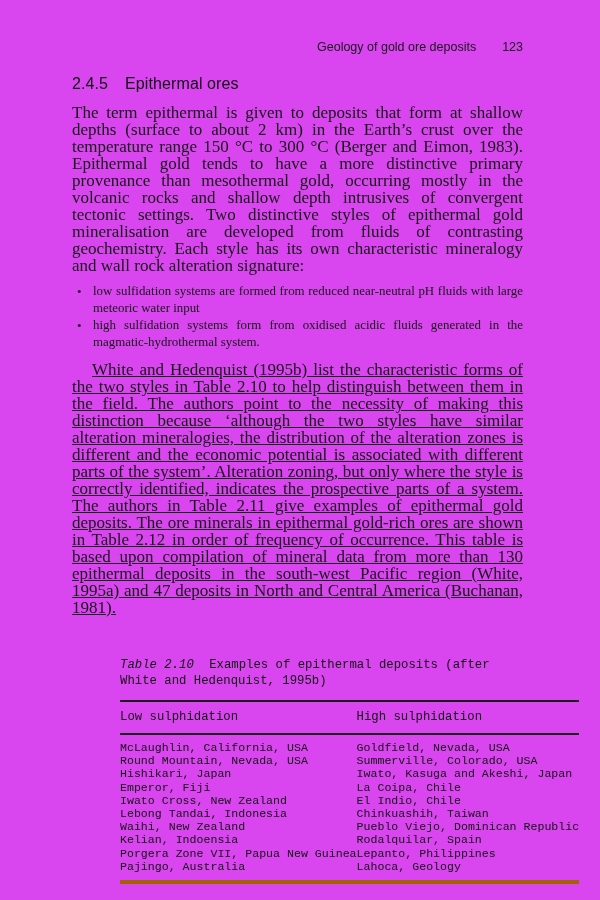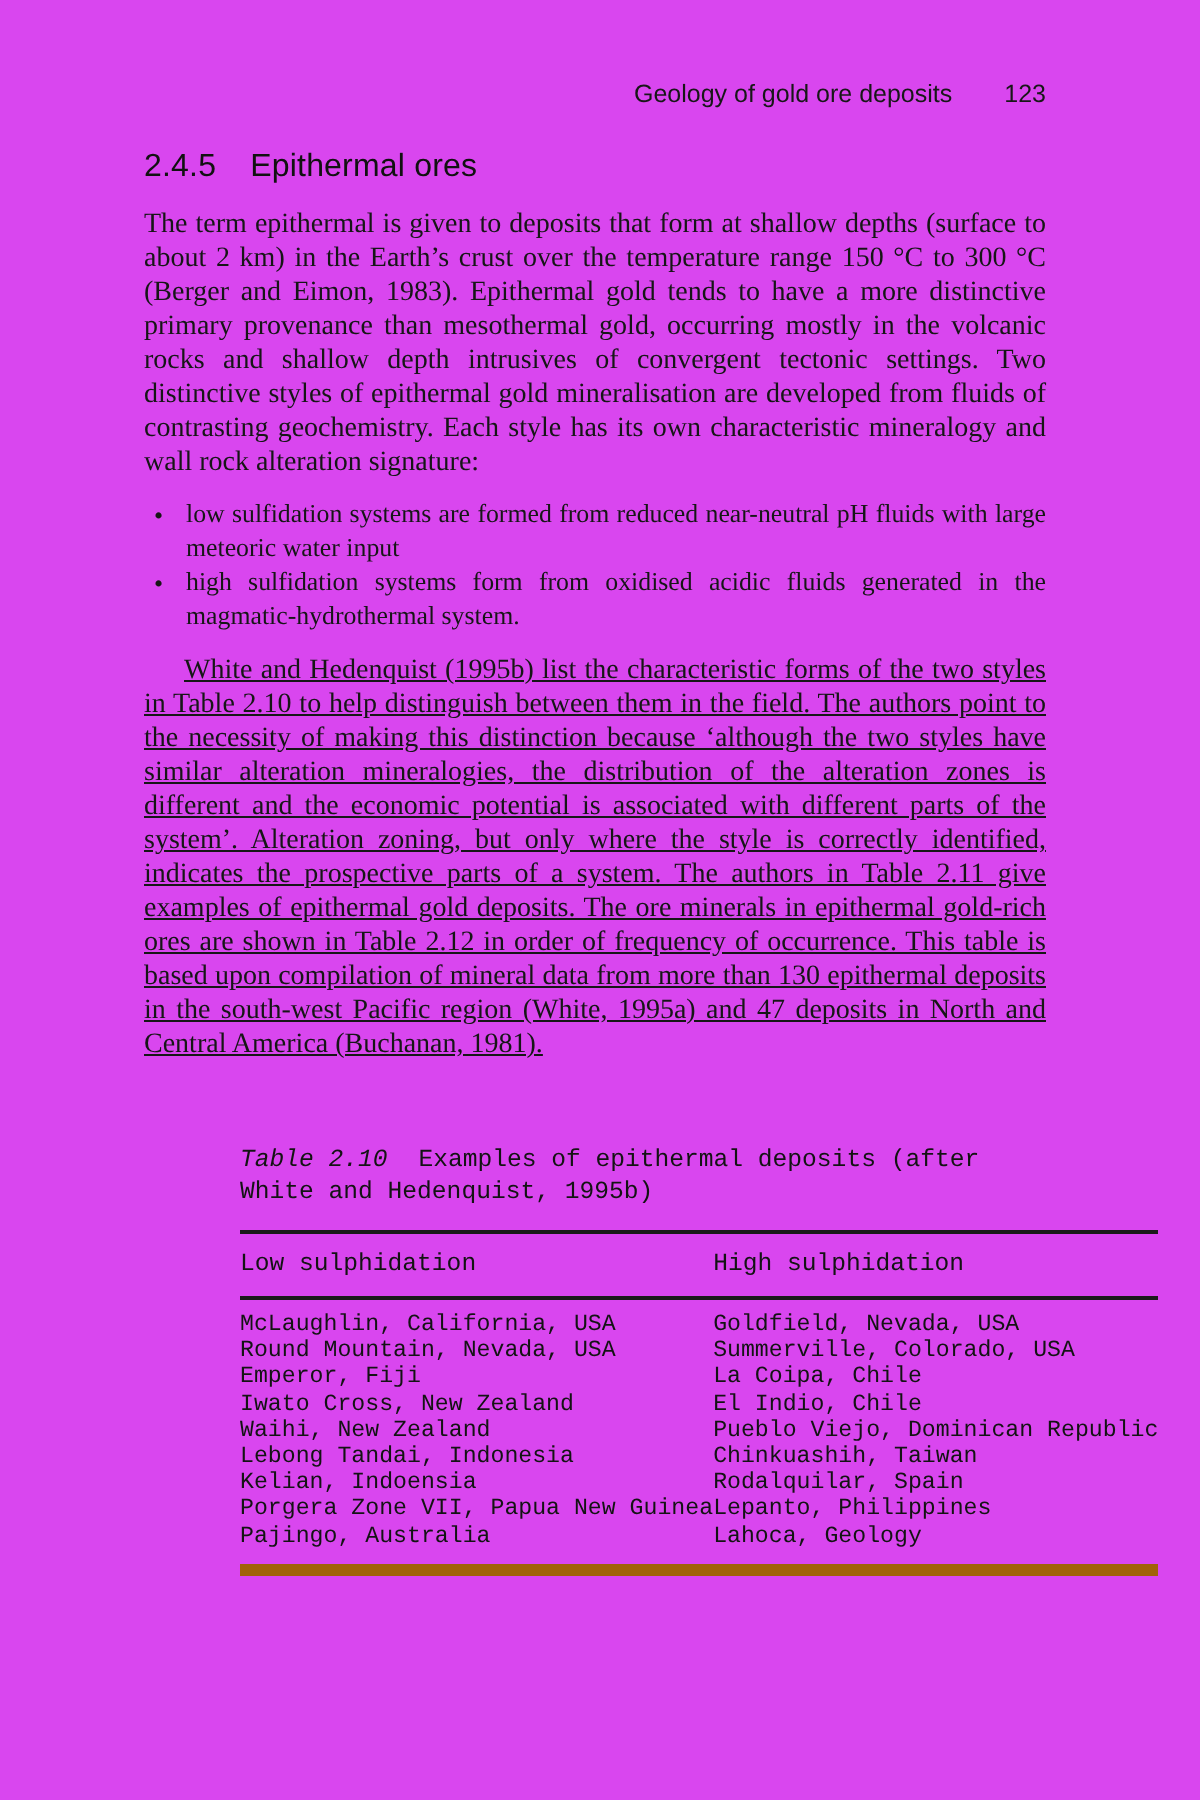--- a/index.html
+++ b/index.html
@@ -13,42 +13,42 @@
     display:flex;justify-content:flex-end;align-items:baseline;gap:26px;
     font-family:"Liberation Sans", sans-serif;font-size:12.5px;color:#171717;
   }
   
   .section-heading{
     margin:21px 0 0 0;font-family:"Liberation Sans", sans-serif;
     font-size:16px;font-weight:500;color:#111;display:flex;gap:17px;letter-spacing:.1px;
   }
   
   .body-text{
-    margin:11px 0 0 0;font-size:14px;line-height:17px;text-align:justify;
+    margin:11px 0 0 0;font-size:17px;line-height:17px;text-align:justify;
     color:#161616;
   }
   .body-text.indent{text-indent:20px;margin-top:10px;text-decoration:underline;}
   
   .bullet-list{
     list-style:none;margin:9px 0 0 0;padding:0;font-size:12.9px;line-height:17px;
     text-align:justify;color:#161616;
   }
   .bullet-list li{position:relative;padding-left:21px;}
   .bullet-list li::before{
     content:"\2022";position:absolute;left:5px;top:0;font-size:13px;
   }
   
   .table-block{
     margin:42px 0 0 48px;width:392px;
     font-family:Liberation Mono, monospace;color:#131313;
   }
   .table-caption{margin:0 0 11px 0;font-size:12.3px;line-height:15.5px;}
   .table-caption em{font-style:italic;margin-right:8px;}
   table{border-collapse:collapse;width:100%;
-    border-top:2px solid #1a1a1a;border-bottom:6px solid #a16207;}
+    border-top:2px solid #1a1a1a;border-bottom:4px solid #a16207;}
   thead th{
     text-align:left;font-weight:normal;font-size:12.3px;
     padding:8px 0 9px 0;border-bottom:2px solid #1a1a1a;
   }
   tbody td{font-size:11.6px;line-height:13.2px;padding:0;white-space:nowrap;}
   tbody tr:first-child td{padding-top:6px;}
   tbody tr:last-child td{padding-bottom:7px;}
   th:first-child, td:first-child{width:213px;}
 </style>
 </head>
@@ -90,34 +90,38 @@
       <tbody>
           <tr>
             <td>McLaughlin, California, USA</td>
             <td>Goldfield, Nevada, USA</td>
           </tr>
           <tr>
             <td>Round Mountain, Nevada, USA</td>
             <td>Summerville, Colorado, USA</td>
           </tr>
           <tr>
+            <td>Hishikari, Japan</td>
+            <td>Iwato, Kasuga and Akeshi, Japan</td>
+          </tr>
+          <tr>
             <td>Emperor, Fiji</td>
             <td>La Coipa, Chile</td>
           </tr>
           <tr>
             <td>Iwato Cross, New Zealand</td>
             <td>El Indio, Chile</td>
           </tr>
           <tr>
+            <td>Lebong Tandai, Indonesia</td>
+            <td>Chinkuashih, Taiwan</td>
+          </tr>
+          <tr>
             <td>Waihi, New Zealand</td>
             <td>Pueblo Viejo, Dominican Republic</td>
-          </tr>
-          <tr>
-            <td>Lebong Tandai, Indonesia</td>
-            <td>Chinkuashih, Taiwan</td>
           </tr>
           <tr>
             <td>Kelian, Indoensia</td>
             <td>Rodalquilar, Spain</td>
           </tr>
           <tr>
             <td>Porgera Zone VII, Papua New Guinea</td>
             <td>Lepanto, Philippines</td>
           </tr>
           <tr>

